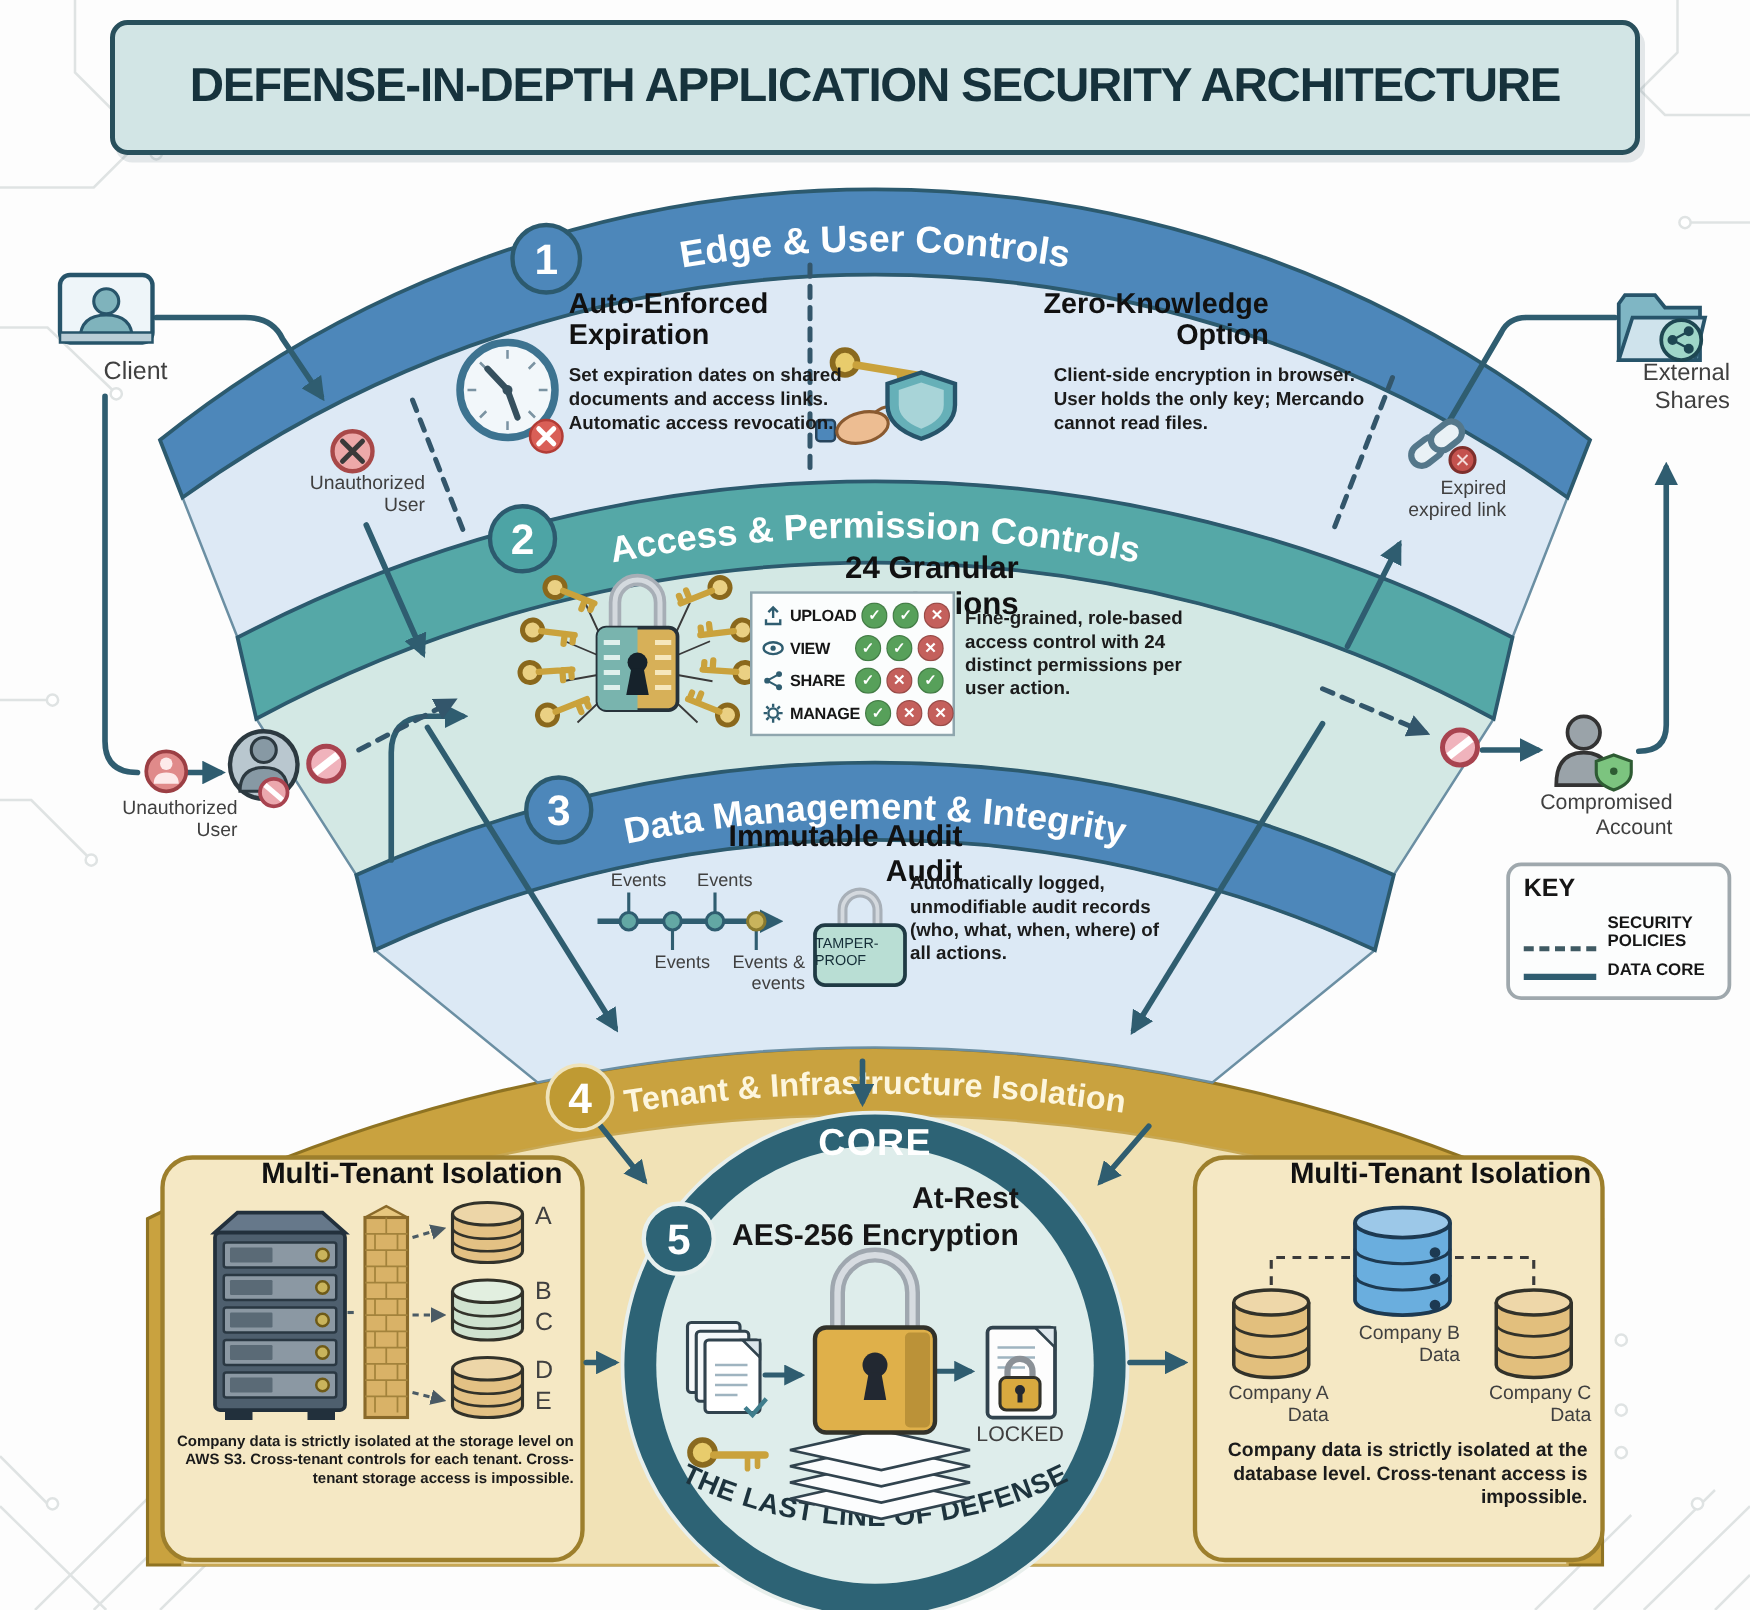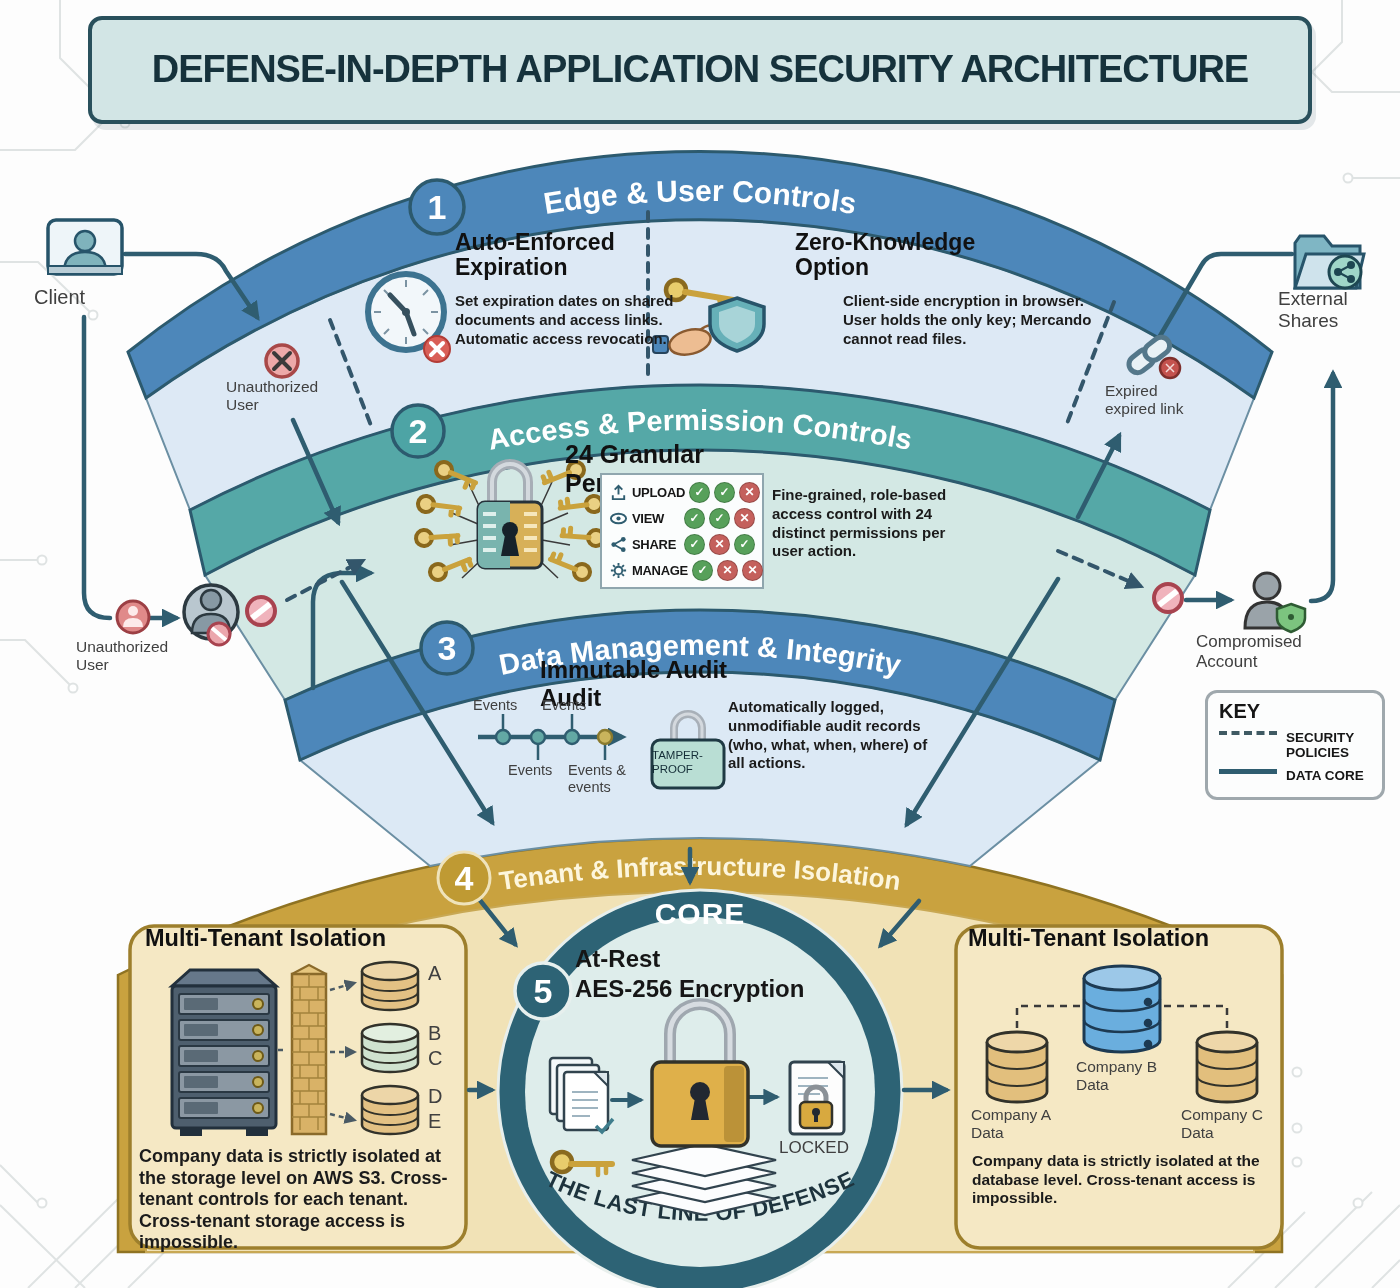--- a/index.html
+++ b/index.html
@@ -1,20 +1,20 @@
 <!DOCTYPE html>
 <html><head>
 <meta charset="utf-8">
 <style>
   html,body{margin:0;padding:0;background:#ffffff}
   .canvas{position:relative;width:1400px;height:1288px;overflow:hidden;
           font-family:"Liberation Sans",sans-serif;color:#161616;background:#fdfdfd}
   svg.scene{position:absolute;left:0;top:0}
   .abs{position:absolute;box-sizing:border-box}
-  .ctr{text-align:left}
+  .ctr{text-align:right}
   .b{font-weight:bold}
   
   .hdr{left:88px;top:16px;width:1224px;height:108px;background:#d2e5e5;
        border:4px solid #29505c;border-radius:14px;box-shadow:4px 6px 0 rgba(70,100,110,.14);
        display:flex;flex-direction:column;align-items:center;justify-content:center}
   .hdr-title{font-size:38px;font-weight:bold;color:#16323c;letter-spacing:-1px;line-height:1.05}
   .hdr-sub{font-size:25px;color:#16323c;letter-spacing:.2px;margin-top:3px}
   
   .item-title{font-weight:bold;font-size:23px;line-height:1.08;color:#111}
   .desc{font-weight:bold;font-size:15px;line-height:1.25;color:#1b1b1b}
@@ -33,21 +33,21 @@
   .perm-cell[data-v="cross"]{background:#c4605c}
   .perm-cell[data-v="check"]::after{content:"✓"}
   .perm-cell[data-v="cross"]::after{content:"✕"}
   
   .tamper-lb{left:652px;top:749px;width:72px;text-align:left;font-size:11.5px;font-weight:normal;
              color:#152e38;line-height:1.2}
   
   .key-box{left:1205px;top:690px;width:180px;height:110px;background:#fcfdfd;border:3px solid #9fa8ad;
            border-radius:12px;padding:7px 11px}
   .key-title{font-size:20px;font-weight:bold}
-  .key-row{display:flex;align-items:flex-start;gap:9px;margin-top:8px}
+  .key-row{display:flex;align-items:flex-end;gap:9px;margin-top:8px}
   .key-dash{width:58px;height:0;border-top:4px dashed #3f5a63;flex:none}
   .key-solid{width:58px;height:0;border-top:5px solid #2f5d70;flex:none}
   .key-lb{font-size:13.5px;font-weight:bold;line-height:1.1}
 </style>
 </head>
 <body>
 
 <div class="canvas">
 
 <svg class="scene" width="1400" height="1288" viewBox="0 0 1400 1288">
@@ -537,21 +537,21 @@
   <span class="b" style="font-size:24px;display:block">AES-256 Encryption</span>
 </div>
 <div class="abs lbl ctr" style="left:779px;top:1138px;width:72px;font-size:17px">LOCKED</div>
 
 <div class="abs heading ctr" style="left:145px;top:925px;width:305px;font-size:23.5px">Multi-Tenant Isolation</div>
 <div class="abs lbl" style="left:428px;top:962px;font-size:20px">A</div>
 <div class="abs lbl" style="left:428px;top:1022px;font-size:20px">B</div>
 <div class="abs lbl" style="left:428px;top:1047px;font-size:20px">C</div>
 <div class="abs lbl" style="left:428px;top:1085px;font-size:20px">D</div>
 <div class="abs lbl" style="left:428px;top:1110px;font-size:20px">E</div>
-<div class="abs desc ctr" style="left:139px;top:1146px;width:320px;font-size:18px;line-height:1.2">Company data is strictly isolated at the storage level on AWS S3. Cross-tenant controls for each tenant. Cross-tenant storage access is impossible.</div>
+<div class="abs desc ctr" style="left:139px;top:1146px;width:320px;font-size:12px;line-height:1.2">Company data is strictly isolated at the storage level on AWS S3. Cross-tenant controls for each tenant. Cross-tenant storage access is impossible.</div>
 
 <div class="abs heading ctr" style="left:968px;top:925px;width:305px;font-size:23.5px">Multi-Tenant Isolation</div>
 <div class="abs lbl ctr" style="left:971px;top:1106px;width:92px;font-size:15.5px">Company A Data</div>
 <div class="abs lbl ctr" style="left:1076px;top:1058px;width:92px;font-size:15.5px">Company B Data</div>
 <div class="abs lbl ctr" style="left:1181px;top:1106px;width:92px;font-size:15.5px">Company C Data</div>
 <div class="abs desc ctr" style="left:972px;top:1152px;width:298px;font-size:15.5px;line-height:1.2">Company data is strictly isolated at the database level. Cross-tenant access is impossible.</div>
 
 <div class="abs lbl ctr" style="left:34px;top:286px;width:100px;font-size:20px">Client</div>
 <div class="abs lbl ctr" style="left:226px;top:378px;width:114px;font-size:15.5px">Unauthorized User</div>
 <div class="abs lbl ctr" style="left:76px;top:638px;width:114px;font-size:15.5px">Unauthorized User</div>

